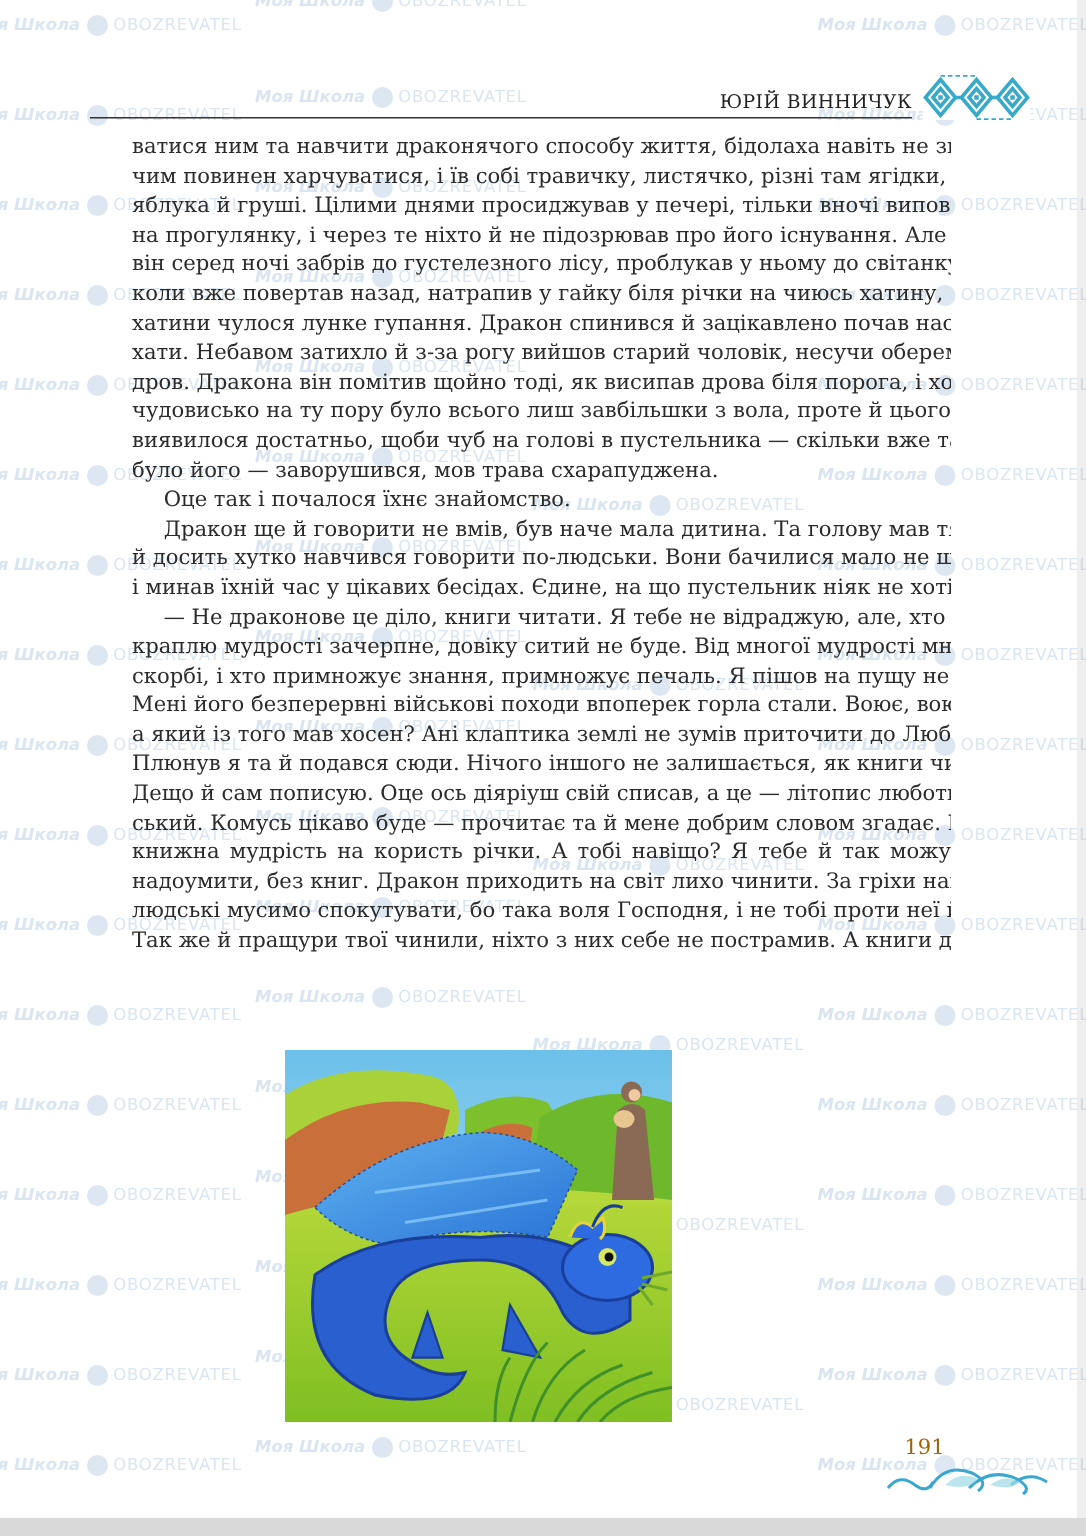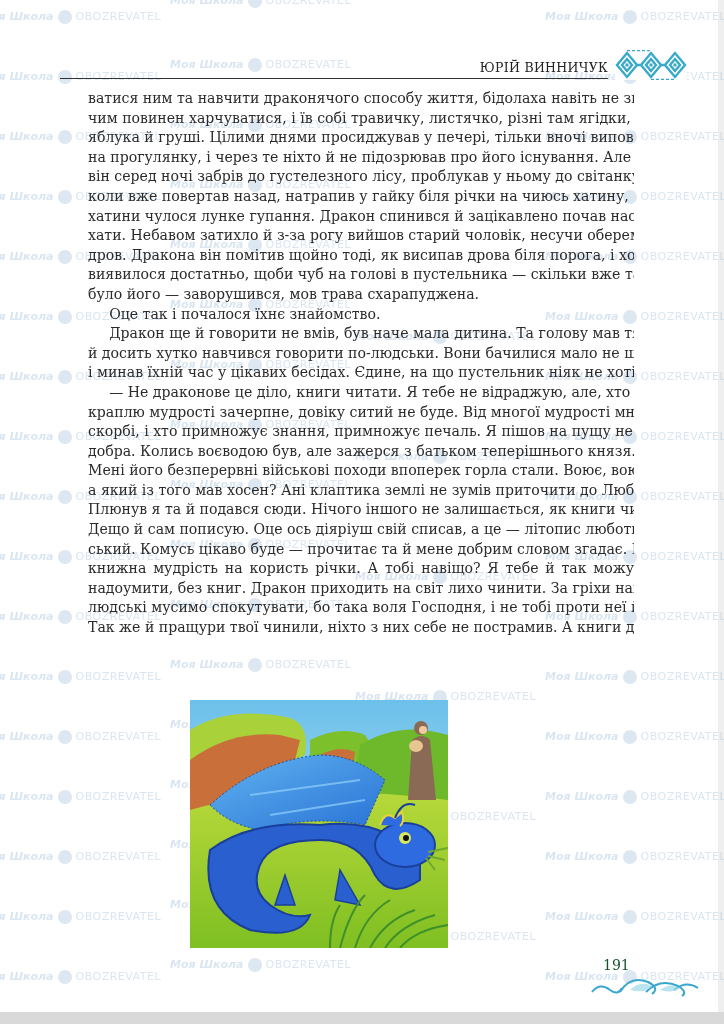--- a/index.html
+++ b/index.html
@@ -38,21 +38,21 @@
       color: #2b2b2b; text-align: justify;
     }
     .line { display: block; text-align: justify; text-align-last: justify; white-space: nowrap; overflow: hidden; }
     .line.last { text-align-last: left; }
     .illustration {
       position: absolute; left: 190px; top: 700px; width: 258px; height: 248px;
       overflow: hidden;
     }
     .page-number {
       position: absolute; left: 603px; top: 957px;
-      font-family: "DejaVu Serif", serif; font-size: 14px; color: #14532d;
+      font-family: "DejaVu Serif", serif; font-size: 14px; color: #a16207;
     }
     .wave {
       position: absolute; left: 590px; top: 970px; width: 110px; height: 30px;
     }
     .wm {
       position: absolute; font-family: "DejaVu Sans", sans-serif; font-size: 11px;
       color: rgba(120,160,200,0.28); white-space: nowrap; pointer-events: none;
       font-style: italic; font-weight: bold;
     }
     .wm .circ {
@@ -154,30 +154,30 @@
 <div class="body-text" id="story">
     <span class="line">ватися ним та навчити драконячого способу життя, бідолаха навіть не знав,</span>
     <span class="line">чим повинен харчуватися, і їв собі травичку, листячко, різні там ягідки, дикі</span>
     <span class="line">яблука й груші. Цілими днями просиджував у печері, тільки вночі виповзав</span>
     <span class="line">на прогулянку, і через те ніхто й не підозрював про його існування. Але якось</span>
     <span class="line">він серед ночі забрів до густелезного лісу, проблукав у ньому до світанку й,</span>
     <span class="line">коли вже повертав назад, натрапив у гайку біля річки на чиюсь хатину, з-за</span>
     <span class="line">хатини чулося лунке гупання. Дракон спинився й зацікавлено почав наслу-</span>
     <span class="line">хати. Небавом затихло й з-за рогу вийшов старий чоловік, несучи оберемок</span>
     <span class="line">дров. Дракона він помітив щойно тоді, як висипав дрова біля порога, і хоч оте</span>
+    <span class="line">чудовисько на ту пору було всього лиш завбільшки з вола, проте й цього</span>
     <span class="line">виявилося достатньо, щоби чуб на голові в пустельника — скільки вже там</span>
     <span class="line last">було його — заворушився, мов трава схарапуджена.</span>
     <span class="line last" style="padding-left: 0px;">  Оце так і почалося їхнє знайомство.</span>
     <span class="line" style="padding-left: 0px;">  Дракон ще й говорити не вмів, був наче мала дитина. Та голову мав тямущу</span>
     <span class="line">й досить хутко навчився говорити по-людськи. Вони бачилися мало не щодня,</span>
     <span class="line">і минав їхній час у цікавих бесідах. Єдине, на що пустельник ніяк не хотів</span>
     <span class="line" style="padding-left: 0px;">  — Не драконове це діло, книги читати. Я тебе не відраджую, але, хто хоч</span>
     <span class="line">краплю мудрості зачерпне, довіку ситий не буде. Від многої мудрості много</span>
     <span class="line">скорбі, і хто примножує знання, примножує печаль. Я пішов на пущу не з</span>
-    <span class="line">добра. Колись воєводою був, але зажерся з батьком теперішнього князя.</span>
     <span class="line">Мені його безперервні військові походи впоперек горла стали. Воює, воює,</span>
     <span class="line">а який із того мав хосен? Ані клаптика землі не зумів приточити до Люботина.</span>
     <span class="line">Плюнув я та й подався сюди. Нічого іншого не залишається, як книги читати.</span>
     <span class="line">Дещо й сам пописую. Оце ось діяріуш свій списав, а це — літопис люботин-</span>
     <span class="line">ський. Комусь цікаво буде — прочитає та й мене добрим словом згадає. Мені</span>
     <span class="line">книжна мудрість на користь річки. А тобі навіщо? Я тебе й так можу</span>
     <span class="line">надоумити, без книг. Дракон приходить на світ лихо чинити. За гріхи наші</span>
     <span class="line">людські мусимо спокутувати, бо така воля Господня, і не тобі проти неї йти.</span>
     <span class="line">Так же й пращури твої чинили, ніхто з них себе не пострамив. А книги добра</span>
   </div>

